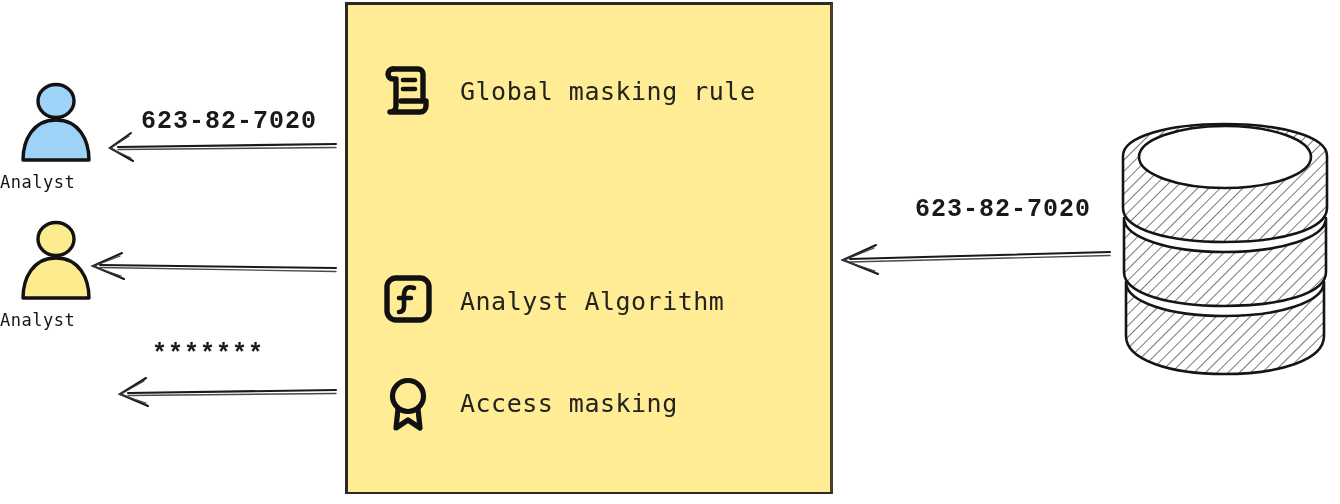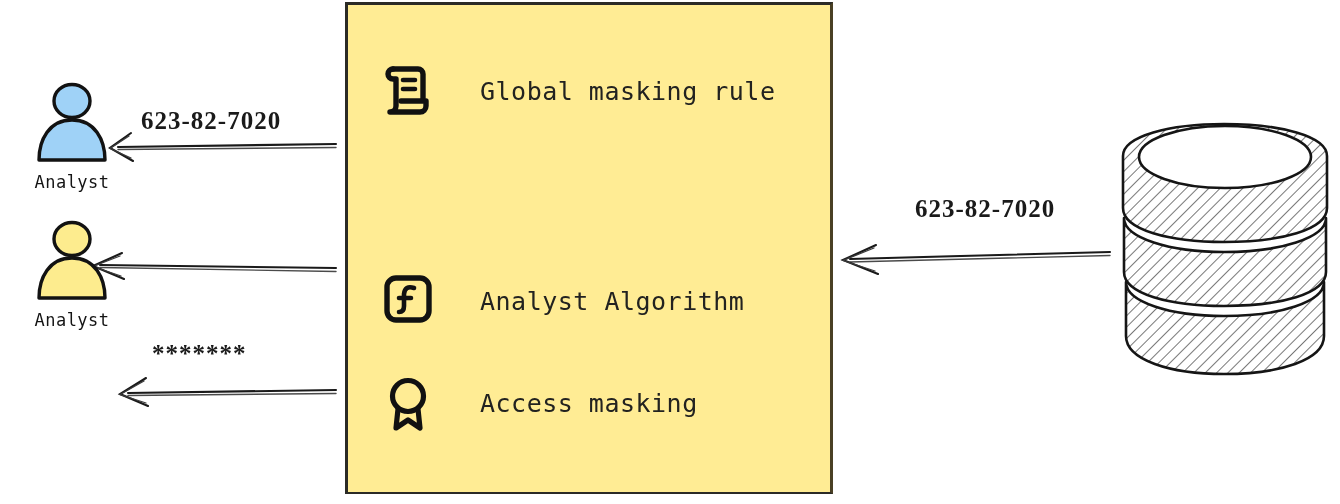--- a/index.html
+++ b/index.html
@@ -21,36 +21,35 @@
     border-bottom:2px solid #2b2b26;
     box-sizing:border-box;
   }
   .policy-row{
     position:absolute;left:34px;display:flex;align-items:center;gap:26px;
   }
   .policy-ico{width:52px;height:56px;flex:0 0 52px;display:block;}
   .policy-label{
     font-size:25px;letter-spacing:0.5px;color:#222220;white-space:nowrap;
     font-family:"DejaVu Sans Mono","Liberation Mono",monospace;
-    margin-left:20px;
   }
 
   
-  .actor{position:absolute;width:112px;text-align:center;margin-left:16px;}
+  .actor{position:absolute;width:112px;text-align:left;}
   .actor svg{display:block;margin:0 auto;}
   .actor-label{
     font-size:17px;margin-top:2px;color:#141414;letter-spacing:0.5px;
     font-family:"DejaVu Sans Mono","Liberation Mono",monospace;
   }
 
   
   .arrow-label{
     position:absolute;font-size:25px;font-weight:700;color:#1a1a1a;
     letter-spacing:1px;white-space:nowrap;
-    font-family:Liberation Serif, serif;
+    font-family:Liberation Mono, monospace;
   }
   .arrows{position:absolute;left:0;top:0;width:1340px;height:504px;pointer-events:none;}
 </style>
 </head>
 <body>
 
 <div id="stage">
 
   <svg class="arrows" viewBox="0 0 1340 504">
 

